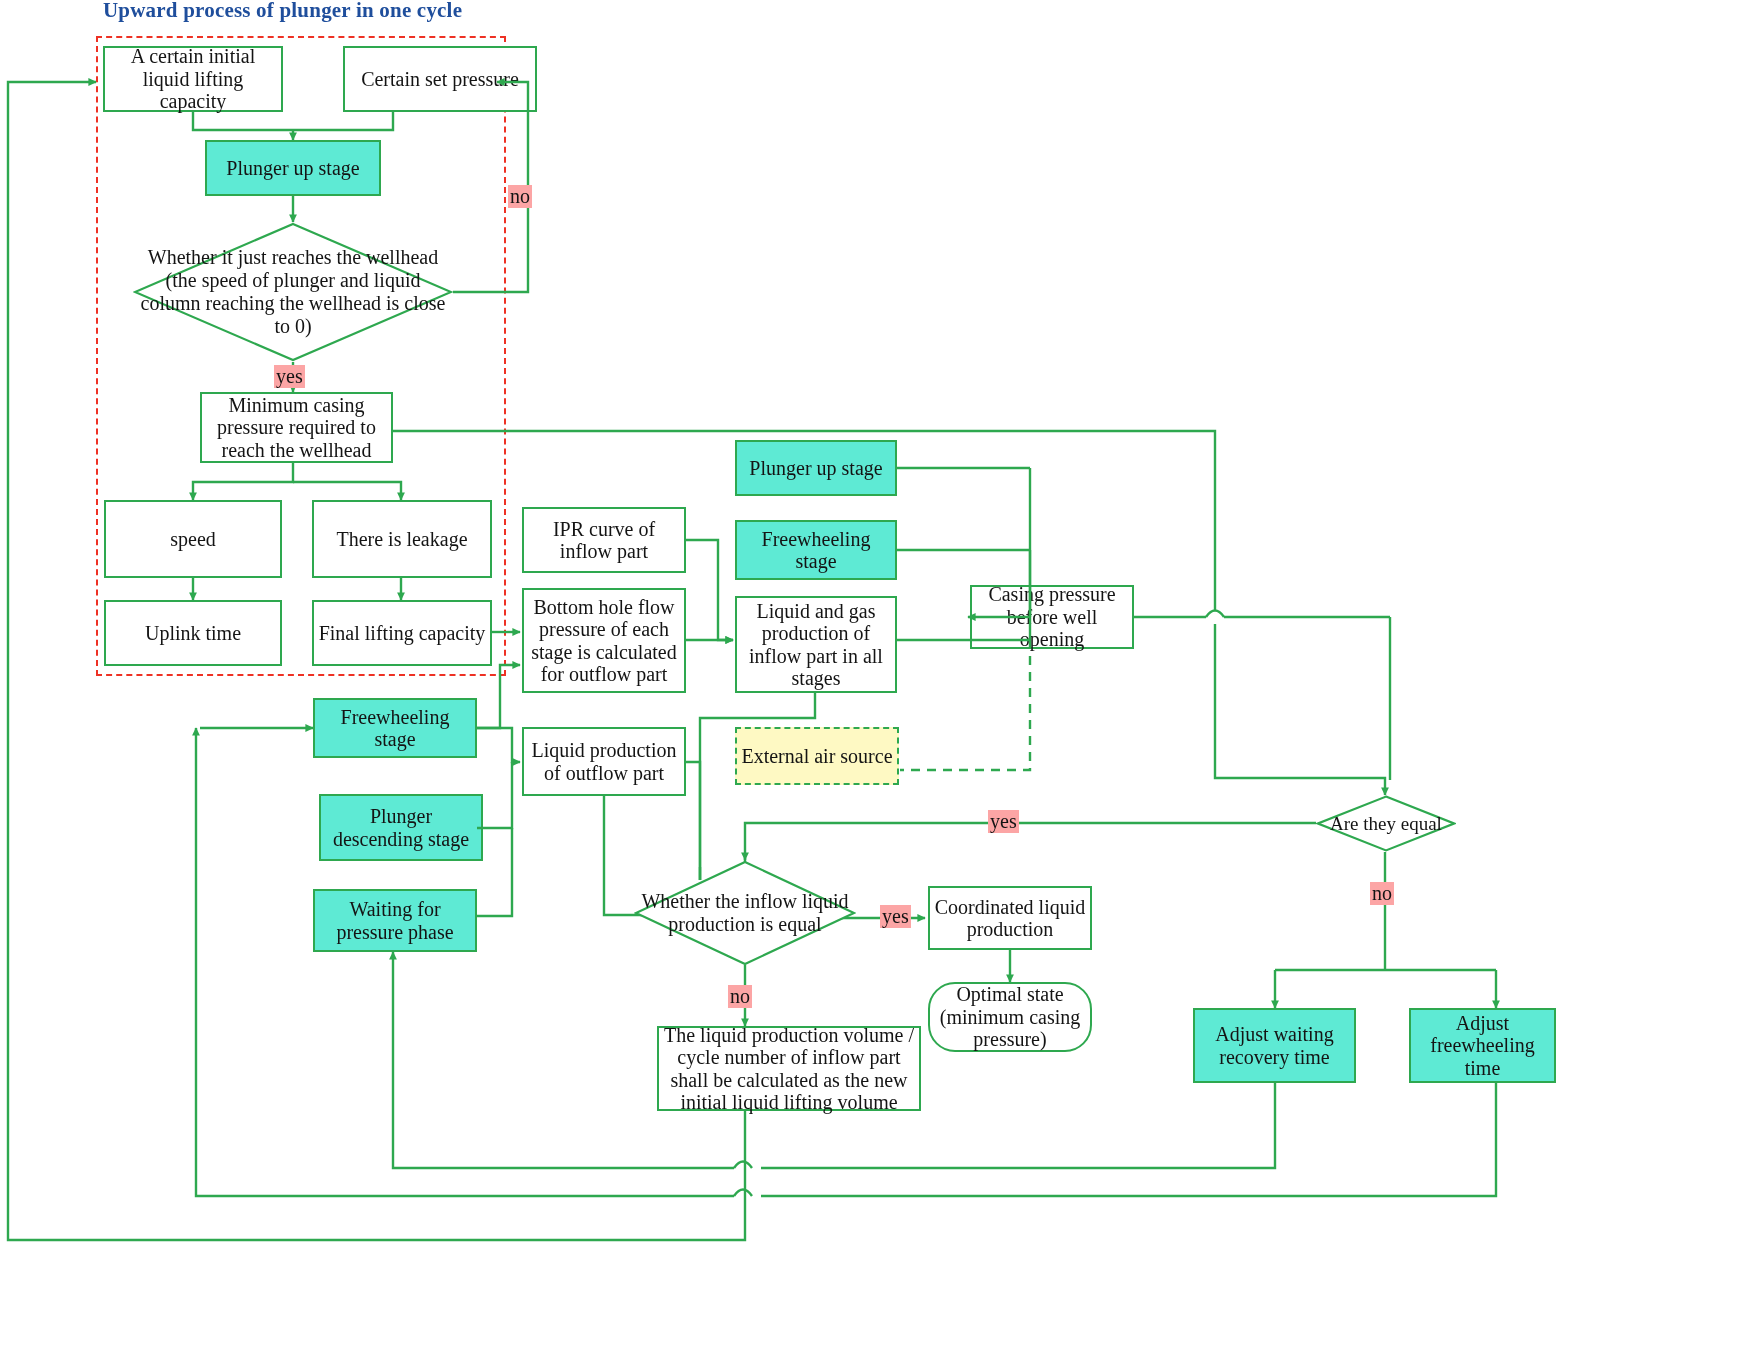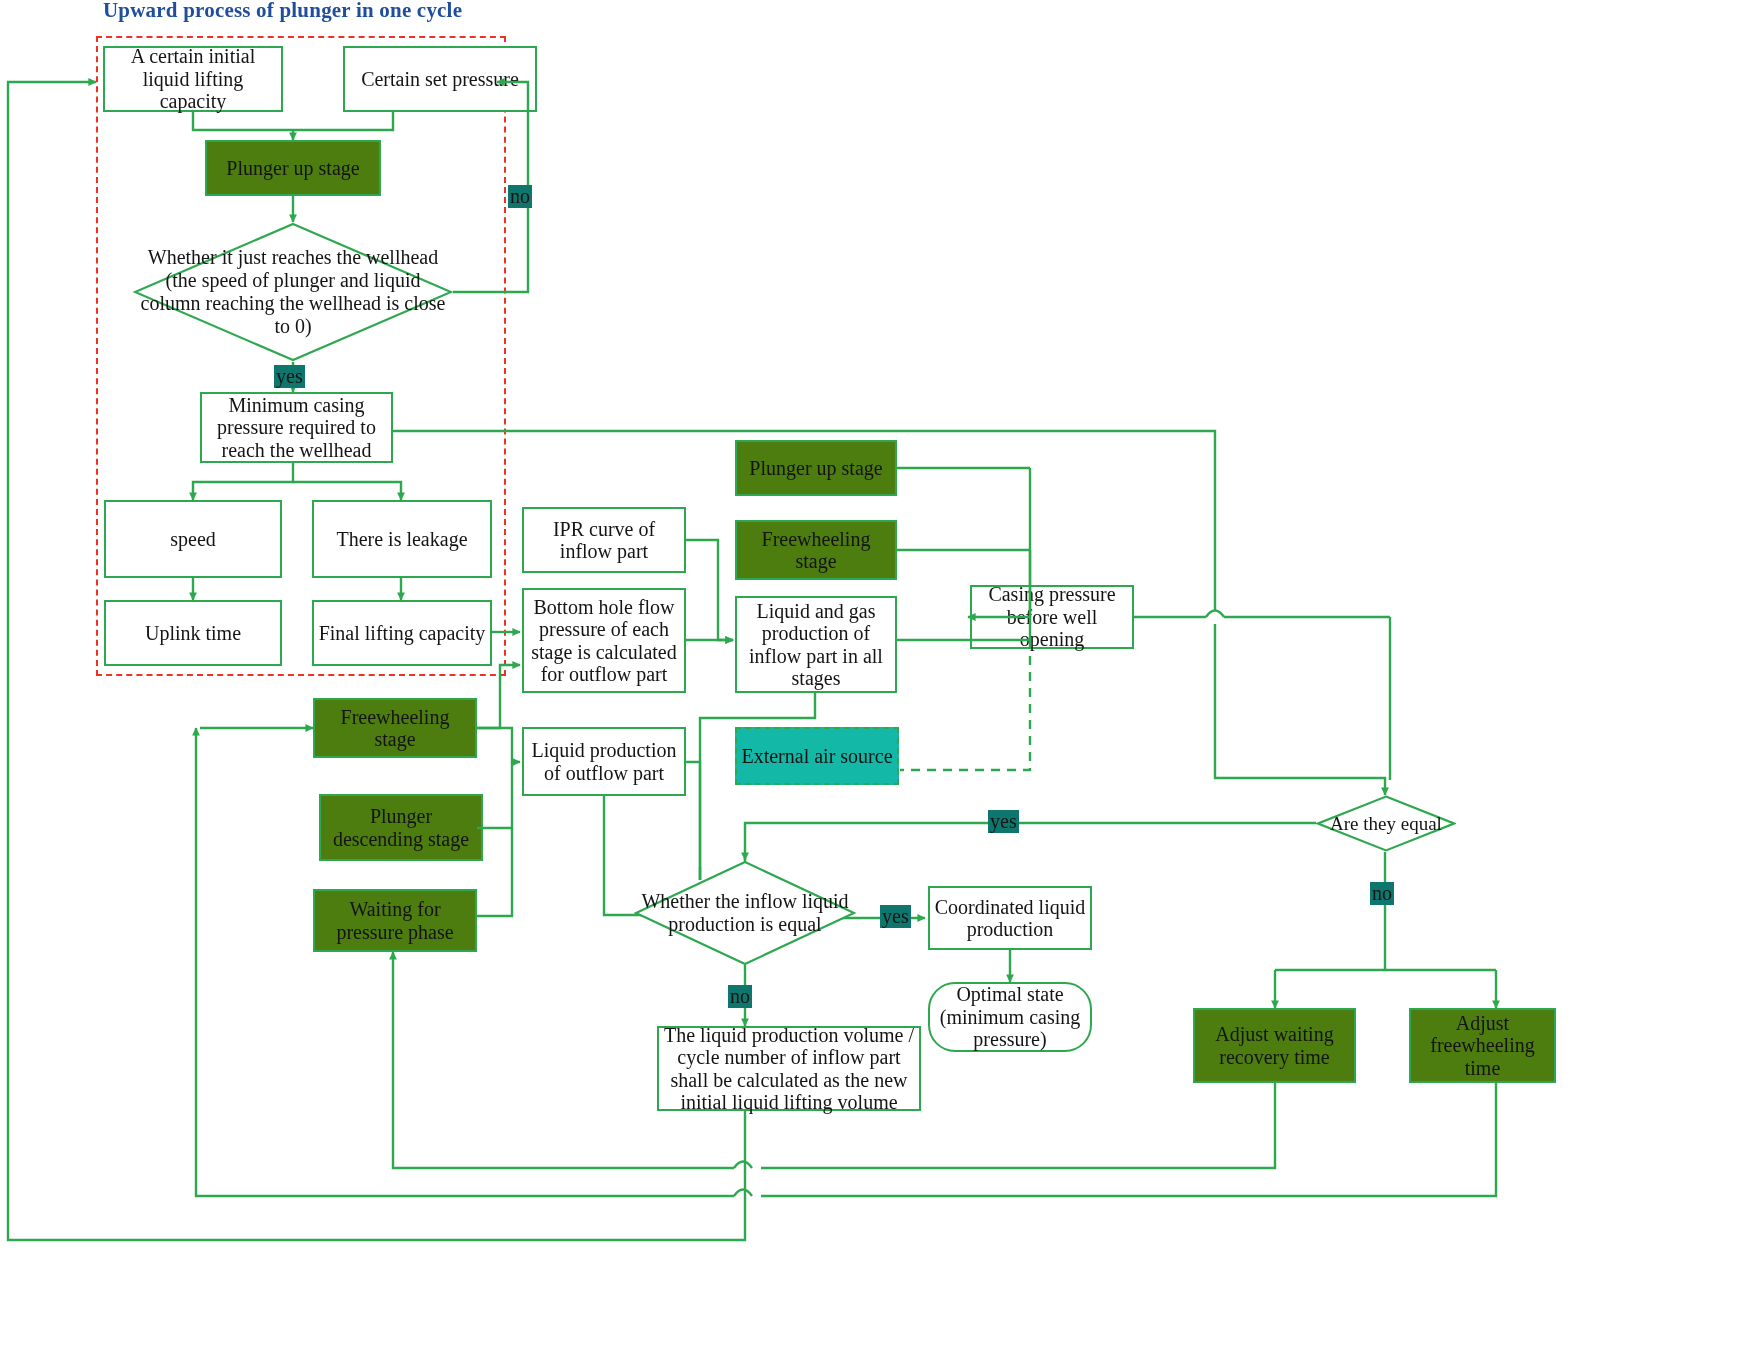--- a/index.html
+++ b/index.html
@@ -12,34 +12,34 @@
     white-space:nowrap;
   }
   .node{
     position:absolute;box-sizing:border-box;
     border:2px solid #2EA84F;background:#ffffff;
     display:flex;align-items:center;justify-content:center;text-align:center;
     font-family:"Liberation Serif", serif;
     font-size:20px;line-height:1.12;color:#141414;
     padding:10px 4px;
   }
-  .node.green{background:#4d7c0f;}
-  .node.dashed{border:2px dashed #2EA84F;background:#14b8a6;}
+  .node.green{background:#5eead4;}
+  .node.dashed{border:2px dashed #2EA84F;background:#fef9c3;}
   .node span{display:block;width:100%;}
   .dia{
     position:absolute;box-sizing:border-box;
     display:flex;align-items:center;justify-content:center;text-align:center;
     font-family:"Liberation Serif", serif;font-size:20px;line-height:1.14;color:#141414;
     z-index:3;
   }
   .dia .dtext{position:relative;z-index:4;width:96%;}
   .dia svg{position:absolute;left:0;top:0;width:100%;height:100%;z-index:2;}
   .lbl{
     position:absolute;font-family:"Liberation Serif", serif;font-size:20px;color:#141414;
-    background:#0f766e;padding:0 2px;z-index:5;white-space:nowrap;
+    background:#fca5a5;padding:0 2px;z-index:5;white-space:nowrap;
   }
   #wires{position:absolute;left:0;top:0;width:1755px;height:1364px;z-index:1;}
   #redbox{
     position:absolute;left:96px;top:36px;width:410px;height:640px;
     border:2px dashed #EE3124;box-sizing:border-box;z-index:0;pointer-events:none;
   }
 </style>
 </head>
 <body>
 

